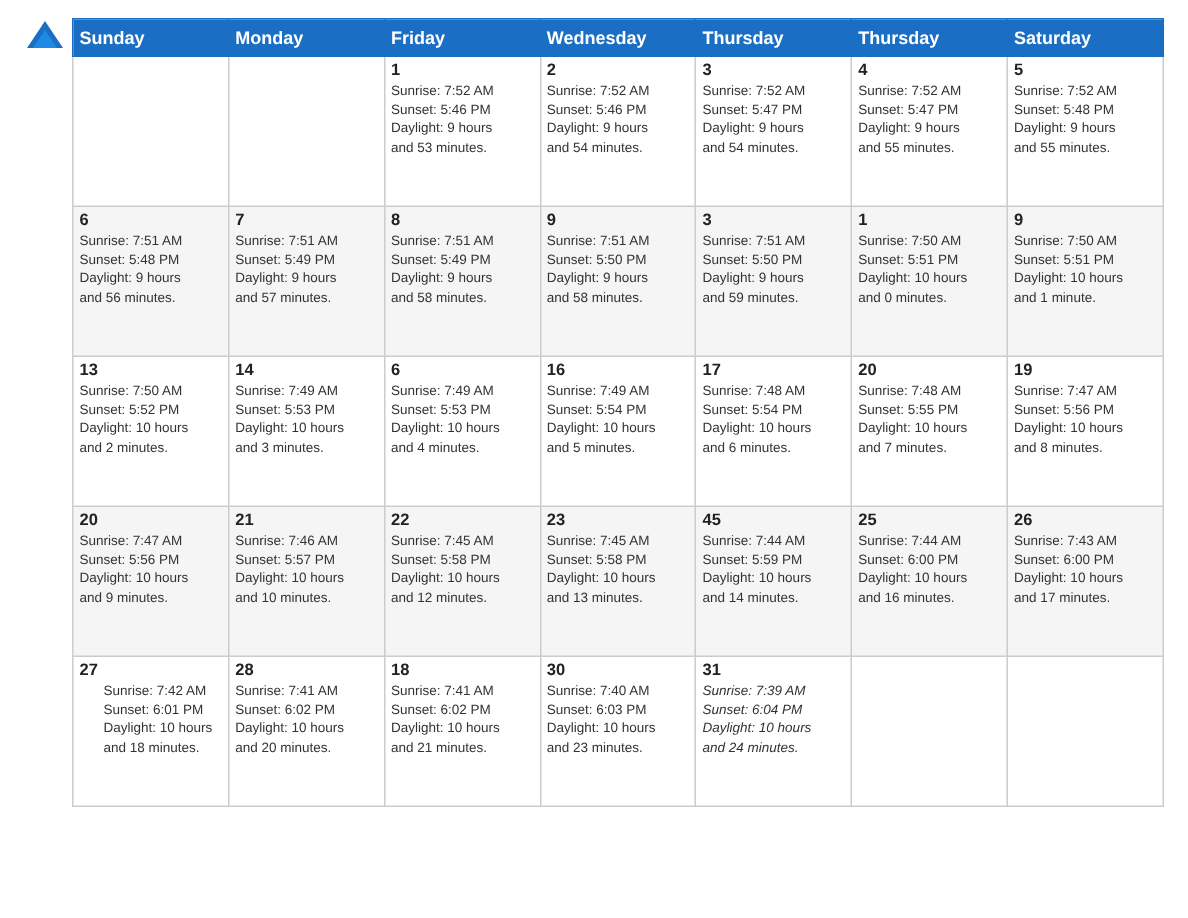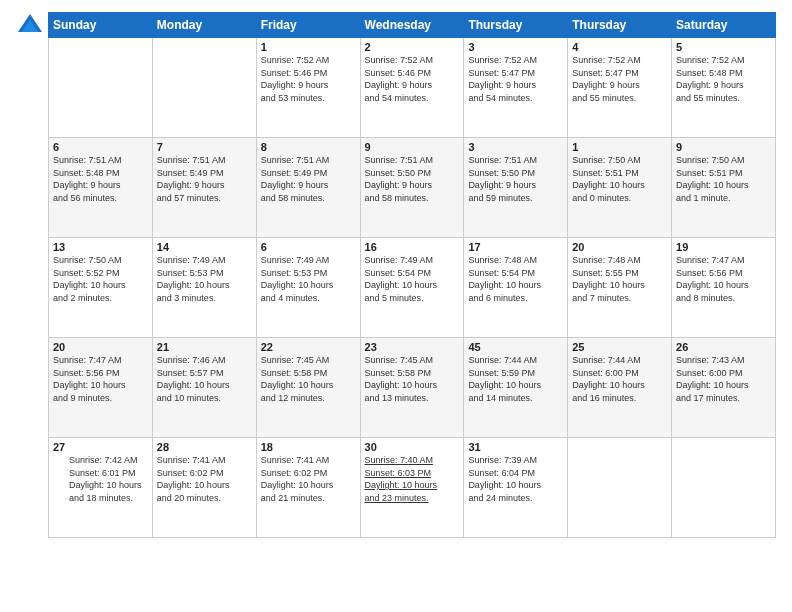--- a/index.html
+++ b/index.html
@@ -331,28 +331,28 @@
           </td>
           <td>
             <span class="day-number">18</span>
             <div class="day-info" style="white-space: pre-line;">Sunrise: 7:41 AM
 Sunset: 6:02 PM
 Daylight: 10 hours
 and 21 minutes.</div>
           </td>
           <td>
             <span class="day-number">30</span>
-            <div class="day-info" style="white-space: pre-line; text-decoration: underline;">Sunrise: 7:40 AM
+            <div class="day-info" style="white-space: pre-line;">Sunrise: 7:40 AM
 Sunset: 6:03 PM
 Daylight: 10 hours
 and 23 minutes.</div>
           </td>
           <td>
             <span class="day-number">31</span>
-            <div class="day-info" style="white-space: pre-line;">Sunrise: 7:39 AM
+            <div class="day-info" style="white-space: pre-line; font-style: italic;">Sunrise: 7:39 AM
 Sunset: 6:04 PM
 Daylight: 10 hours
 and 24 minutes.</div>
           </td>
           <td class="empty"></td>
           <td class="empty"></td>
         </tr>
       </tbody>
   </table>
 </div>

